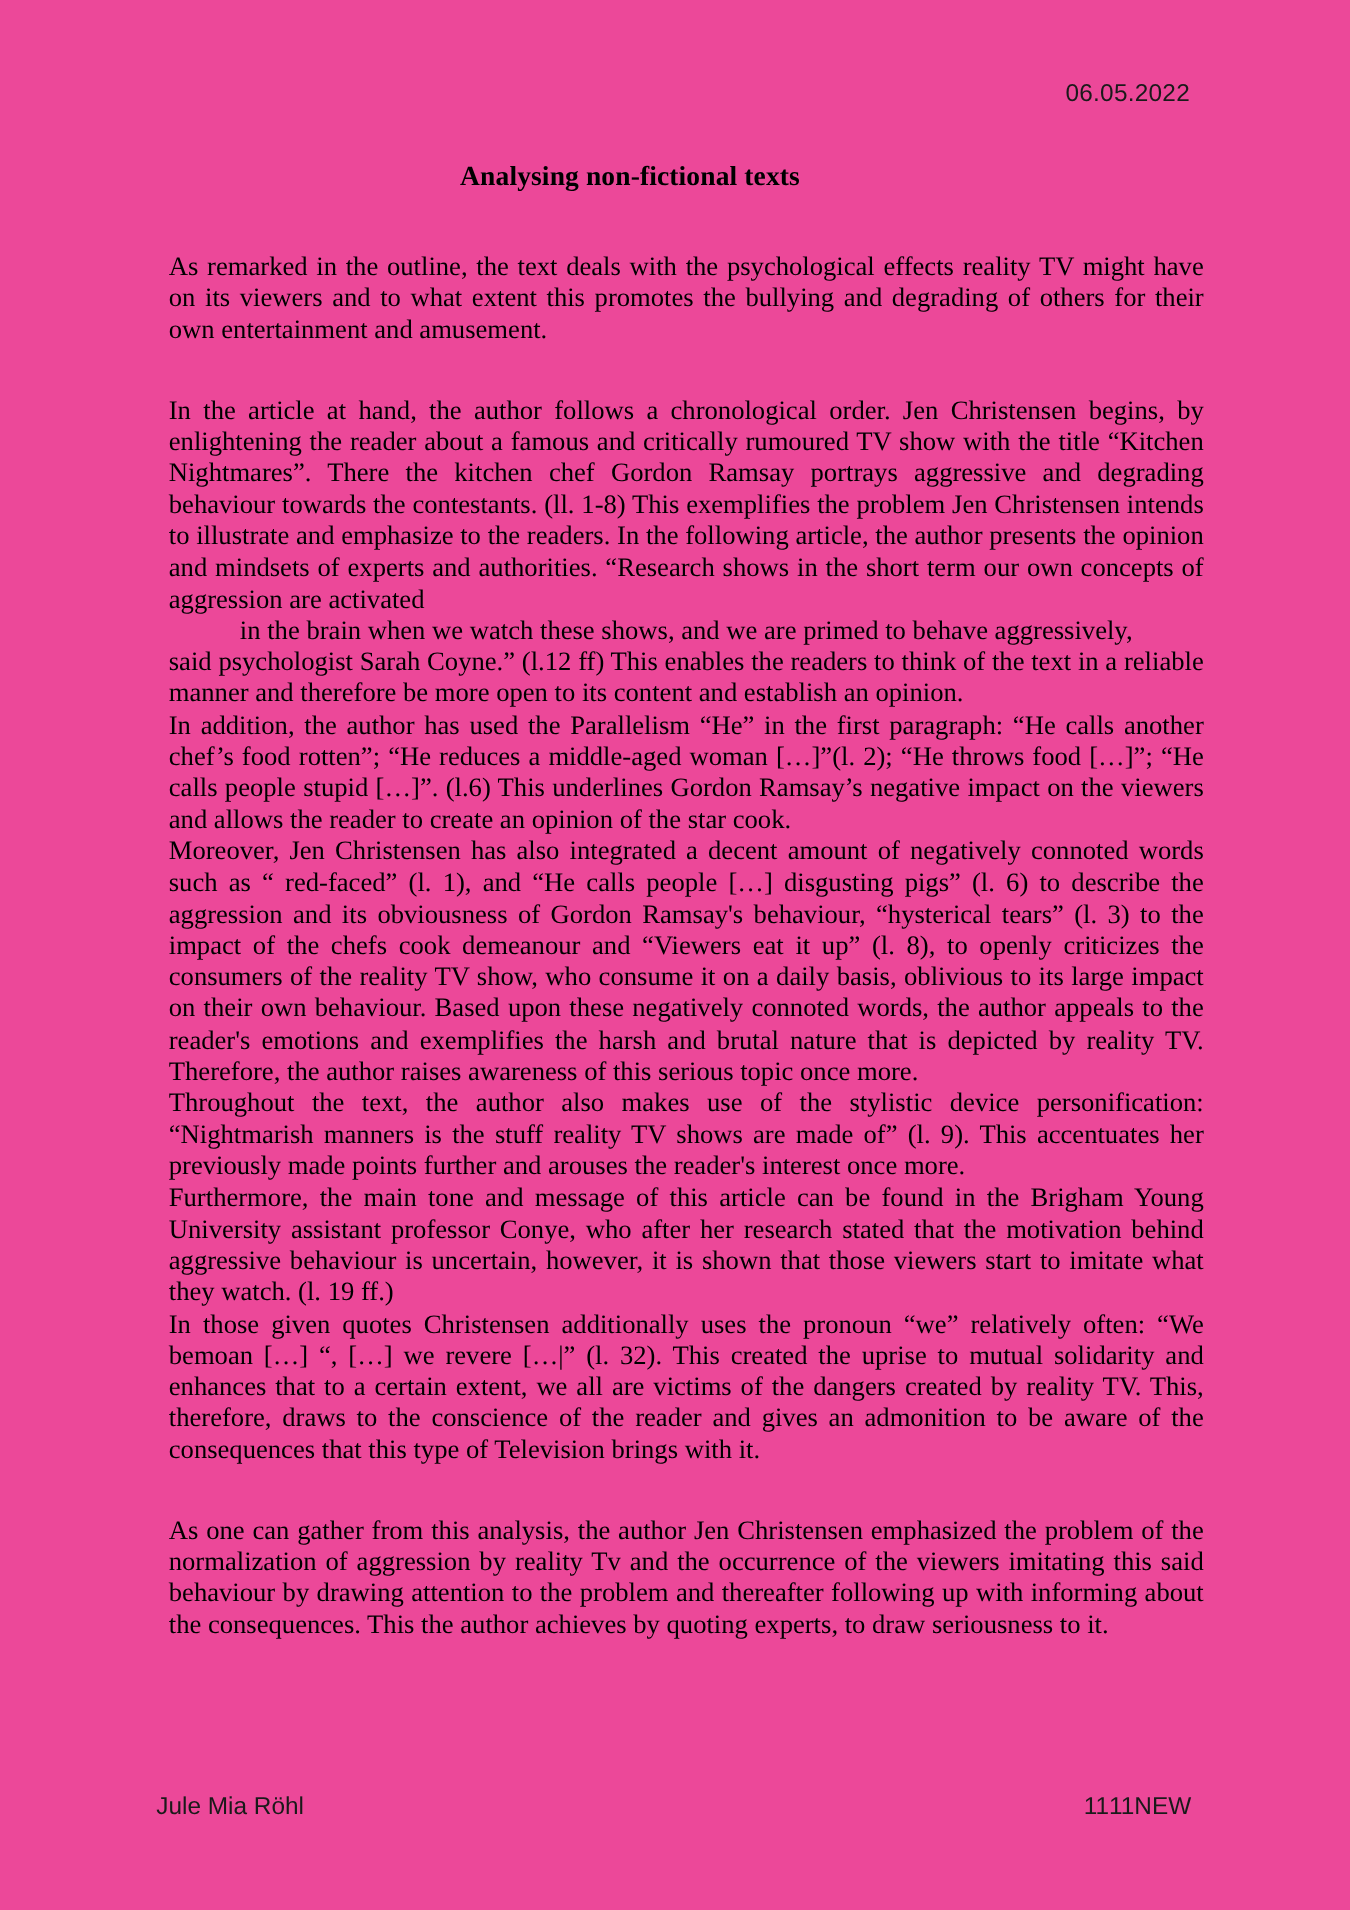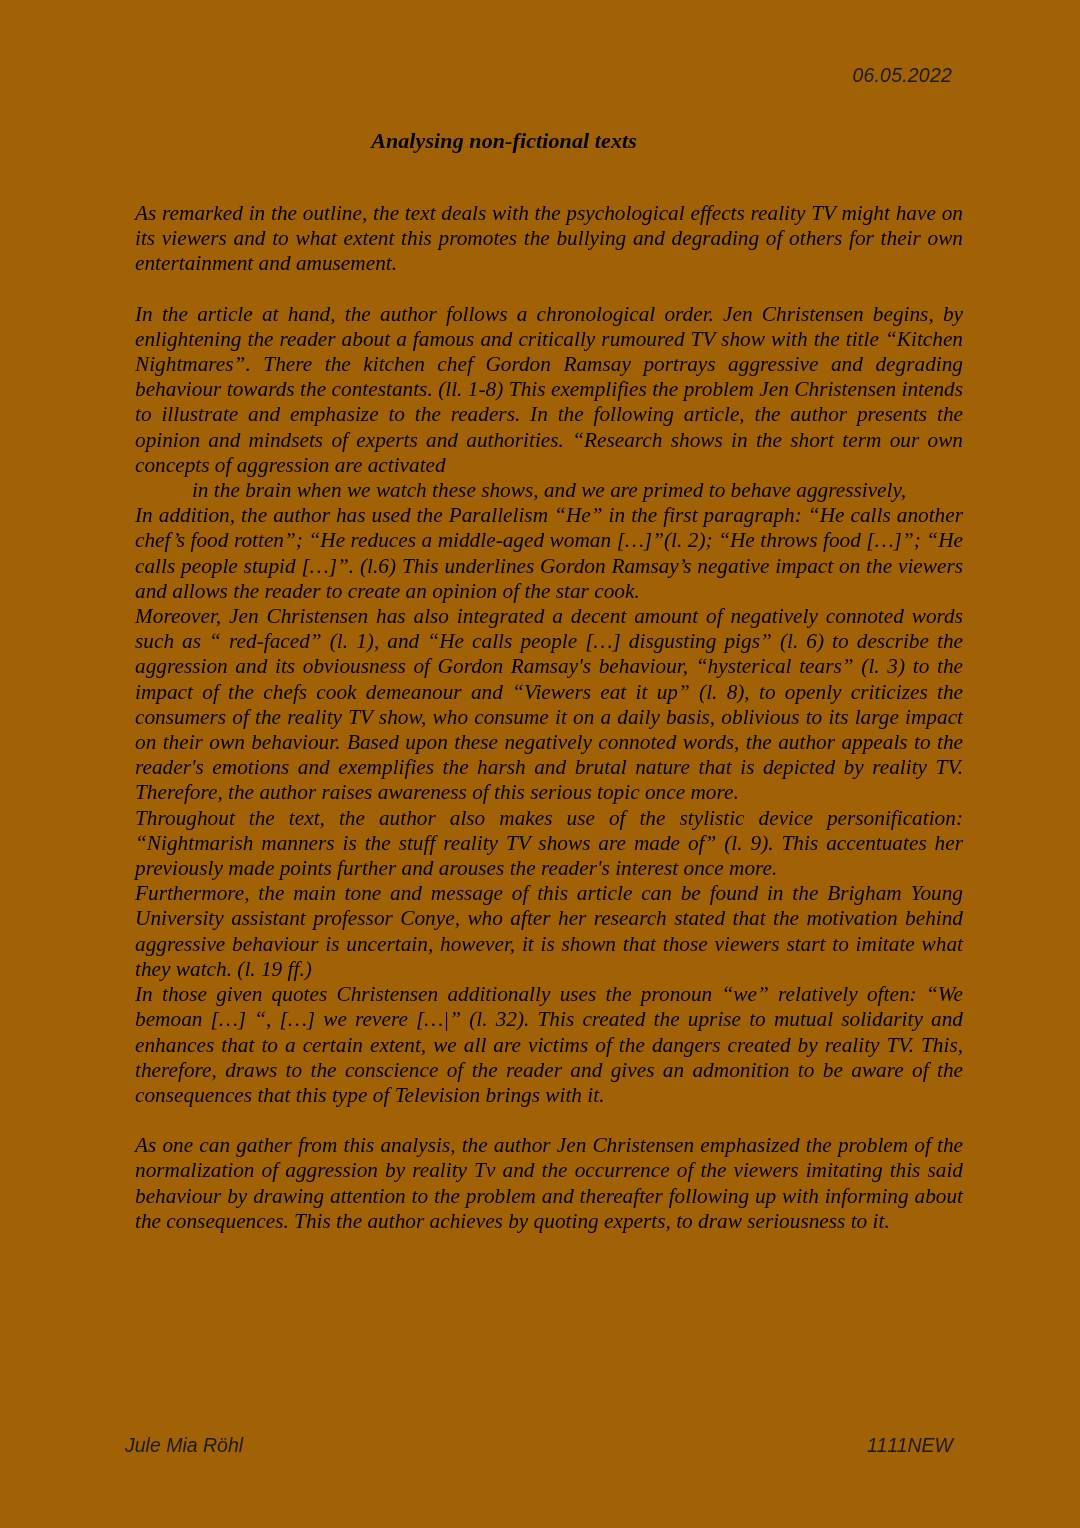--- a/index.html
+++ b/index.html
@@ -4,24 +4,23 @@
 <style>
   html, body {
     margin: 0;
     padding: 0;
     background: #ffffff;
   }
   .page {
     position: relative;
     width: 1080px;
     height: 1528px;
-    background: #a16207;
+    background: #ec4899;
     overflow: hidden;
     box-sizing: border-box;
-    font-style: italic;
   }
   .header-date {
     position: absolute;
     top: 64px;
     right: 128px;
     font-family: "Liberation Sans", sans-serif;
     font-size: 19.5px;
     color: #1a1a1a;
     letter-spacing: 0.2px;
     white-space: nowrap;
@@ -48,21 +47,21 @@
     font-family: "Liberation Serif", "DejaVu Serif", serif;
     font-size: 21.3px;
     line-height: 25.2px;
     color: #000000;
     text-align: justify;
     text-justify: inter-word;
     margin: 0;
     hyphens: none;
   }
   .para.block-gap {
-    margin-top: 25px;
+    margin-top: 39px;
   }
   .footer {
     position: absolute;
     left: 125px;
     right: 127px;
     top: 1434px;
     display: flex;
     align-items: baseline;
     font-family: "Liberation Sans", sans-serif;
     font-size: 19.5px;
@@ -86,20 +85,21 @@
   <div class="doc-title">Analysing non-fictional texts</div>
 
   <div class="body-area">
 
     <p class="para">As remarked in the outline, the text deals with the psychological effects reality TV might have on its viewers and to what extent this promotes the bullying and degrading of others for their own entertainment and amusement.</p>
 
     <p class="para block-gap">In the article at hand, the author follows a chronological order. Jen Christensen begins, by enlightening the reader about a famous and critically rumoured TV show with the title “Kitchen Nightmares”. There the kitchen chef Gordon Ramsay portrays aggressive and degrading behaviour towards the contestants. (ll. 1-8) This exemplifies the problem Jen Christensen intends to illustrate and emphasize to the readers. In the following article, the author presents the opinion and mindsets of experts and authorities. “Research shows in the short term our own concepts of aggression are activated</p>
 
     <p class="para" style="text-align:center;">in the brain when we watch these shows, and we are primed to behave aggressively,</p>
 
+    <p class="para">said psychologist Sarah Coyne.” (l.12 ff) This enables the readers to think of the text in a reliable manner and therefore be more open to its content and establish an opinion.</p>
 
     <p class="para">In addition, the author has used the Parallelism “He” in the first paragraph: “He calls another chef’s food rotten”; “He reduces a middle-aged woman […]”(l. 2); “He throws food […]”; “He calls people stupid […]”. (l.6) This underlines Gordon Ramsay’s negative impact on the viewers and allows the reader to create an opinion of the star cook.</p>
 
     <p class="para">Moreover, Jen Christensen has also integrated a decent amount of negatively connoted words such as “ red-faced” (l. 1), and “He calls people […] disgusting pigs” (l. 6) to describe the aggression and its obviousness of Gordon Ramsay's behaviour, “hysterical tears” (l. 3)  to the impact of the chefs cook demeanour and “Viewers eat it up” (l. 8), to openly criticizes the consumers of the reality TV show, who consume it on a daily basis, oblivious to its large impact on their own behaviour.  Based upon these negatively connoted words, the author appeals to the reader's emotions and exemplifies the harsh and brutal nature that is depicted by reality TV. Therefore, the author raises awareness of this serious topic once more.</p>
 
     <p class="para">Throughout the text, the author also makes use of the stylistic device personification: “Nightmarish manners is the stuff reality TV shows are made of” (l. 9). This accentuates her previously made points further and arouses the reader's interest once more.</p>
 
     <p class="para">Furthermore, the main tone and message of this article can be found in the Brigham Young University assistant professor Conye, who after her research stated that the motivation behind aggressive behaviour is uncertain, however, it is shown that those viewers start to imitate what they watch. (l. 19 ff.)</p>
 
     <p class="para">In those given quotes Christensen additionally uses the pronoun “we” relatively often: “We bemoan […] “, […] we revere […|” (l. 32).  This created the uprise to mutual solidarity and enhances that to a certain extent, we all are victims of the dangers created by reality TV. This, therefore, draws to the conscience of the reader and gives an admonition to be aware of the consequences that this type of Television brings with it.</p>

